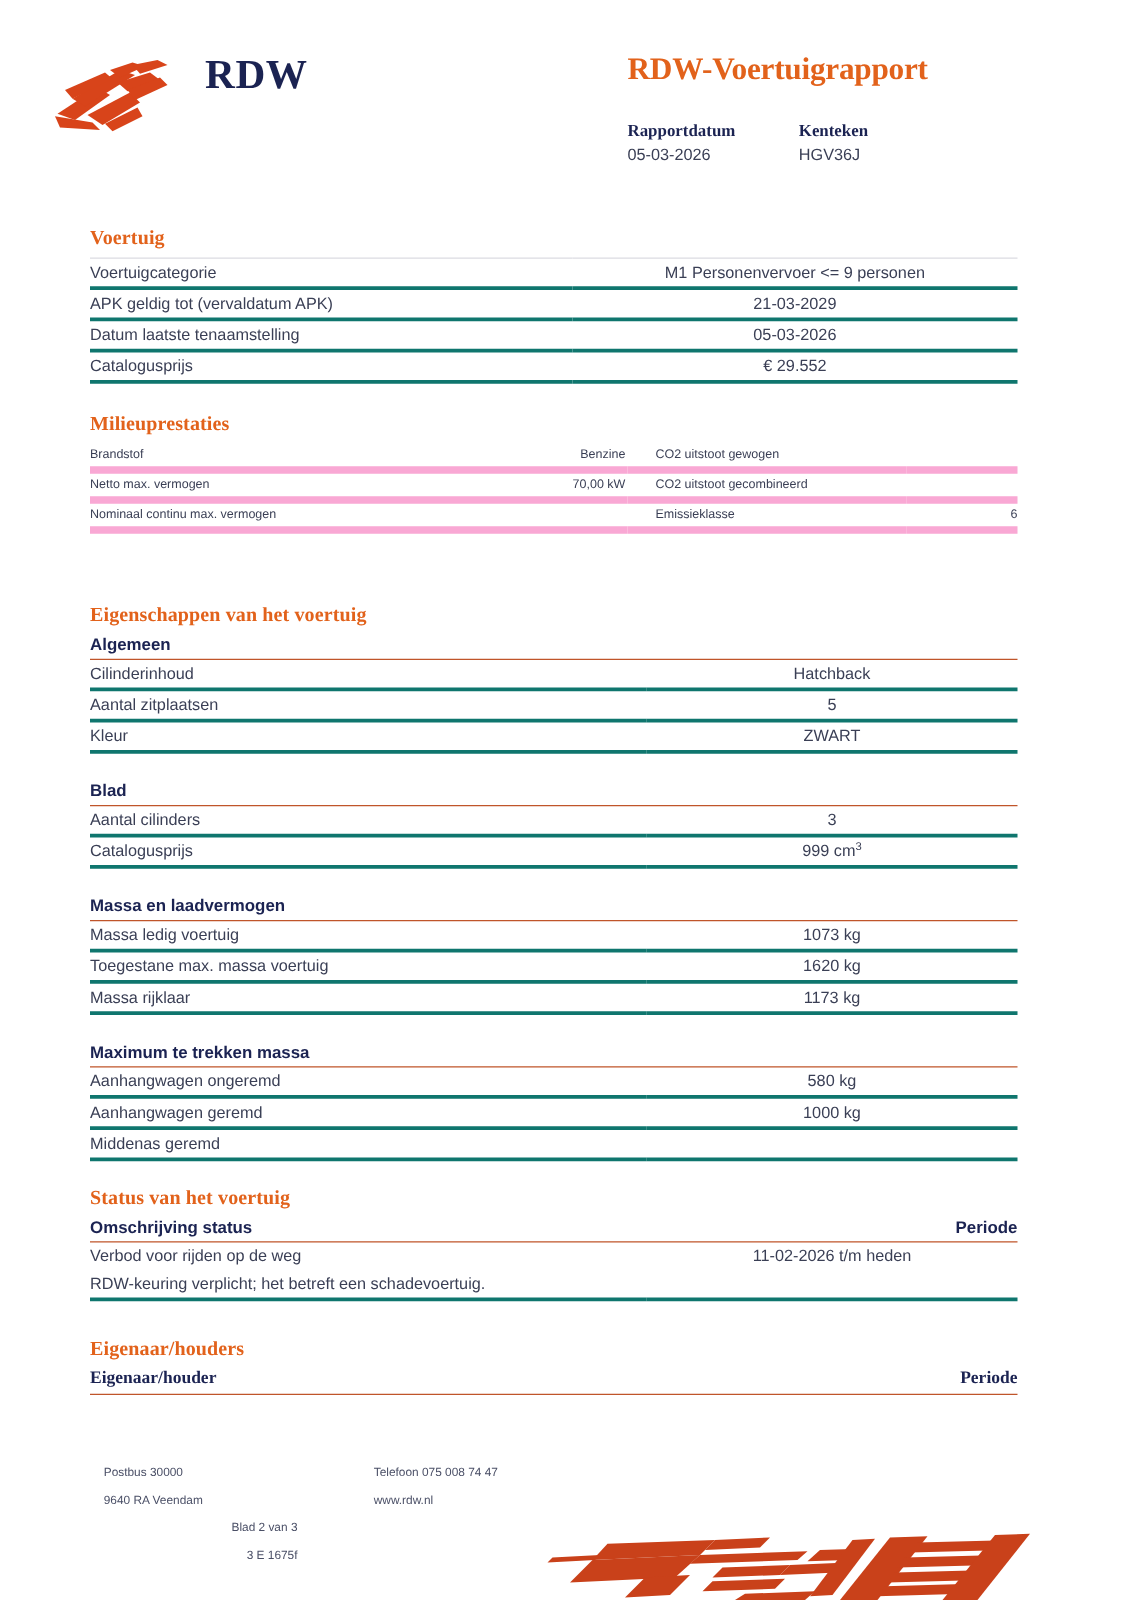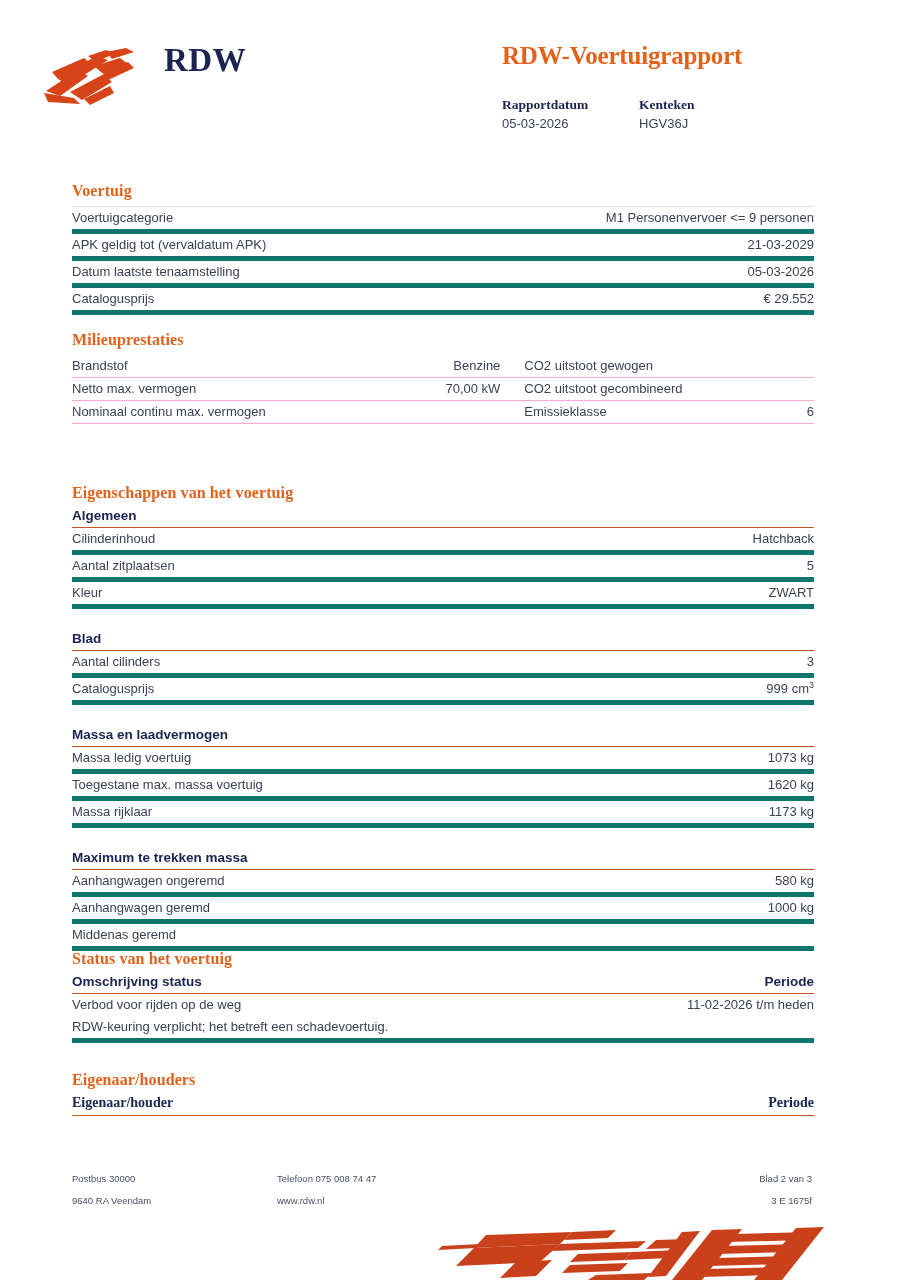--- a/index.html
+++ b/index.html
@@ -117,58 +117,58 @@
 
   table.rows {
     width: 100%;
     border-collapse: collapse;
     table-layout: fixed;
   }
   table.rows td {
     font-size: 13px;
     color: #3a3f55;
     padding: 3px 0 4px 0;
-    border-bottom: 5px solid #0f766e;
+    border-bottom: 3px solid #0f766e;
     vertical-align: bottom;
     white-space: nowrap;
     overflow: hidden;
   }
   table.rows tr.first-top td {
     border-top: 1px solid #dcdce2;
   }
-  td.val { text-align: right; }
+  td.val { text-align: center; }
   td.span2 { text-align: left; }
 
   
   table.duo { width: 100%; border-collapse: collapse; table-layout: fixed; }
   table.duo td {
-    font-size: 13px;
+    font-size: 10px;
     color: #3a3f55;
     padding: 3px 0 4px 0;
-    border-bottom: 1px solid #f9a8d4;
+    border-bottom: 6px solid #f9a8d4;
     vertical-align: bottom;
     white-space: nowrap;
   }
   table.duo td.v1 { text-align: right; padding-right: 2px; }
   table.duo td.l2 { padding-left: 22px; }
   table.duo td.v2 { text-align: right; }
 
   sup { font-size: 9px; vertical-align: super; line-height: 0; }
 
   
   .footer {
     position: absolute;
     left: 72px;
     top: 1168px;
     width: 742px;
     font-size: 9.5px;
     color: #4a4f66;
     line-height: 22px;
   }
-  .footer .fcol { display: inline-block; vertical-align: top; }
+  .footer .fcol { display: inline-block; vertical-align: top; margin-left: 11px; }
   .footer .fc1 { width: 205px; }
   .footer .fc2 { width: 380px; }
   .footer .fc3 { width: 155px; text-align: right; }
 
   .corner-graphic {
     position: absolute;
     right: 0;
     bottom: 0;
     width: 404px;
     height: 62px;

